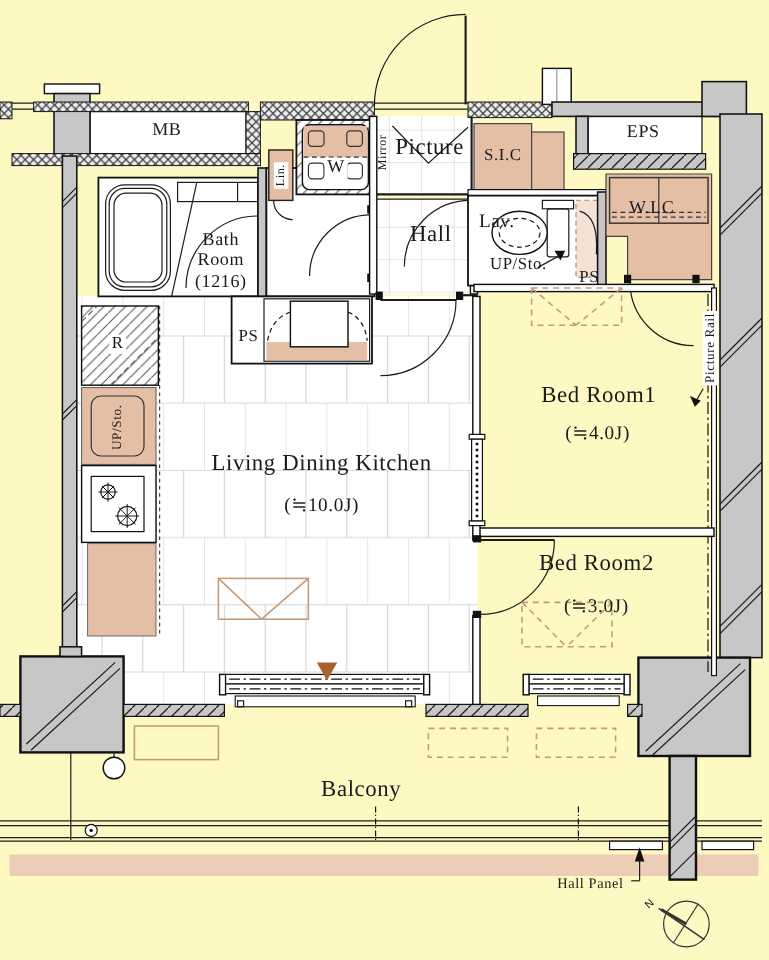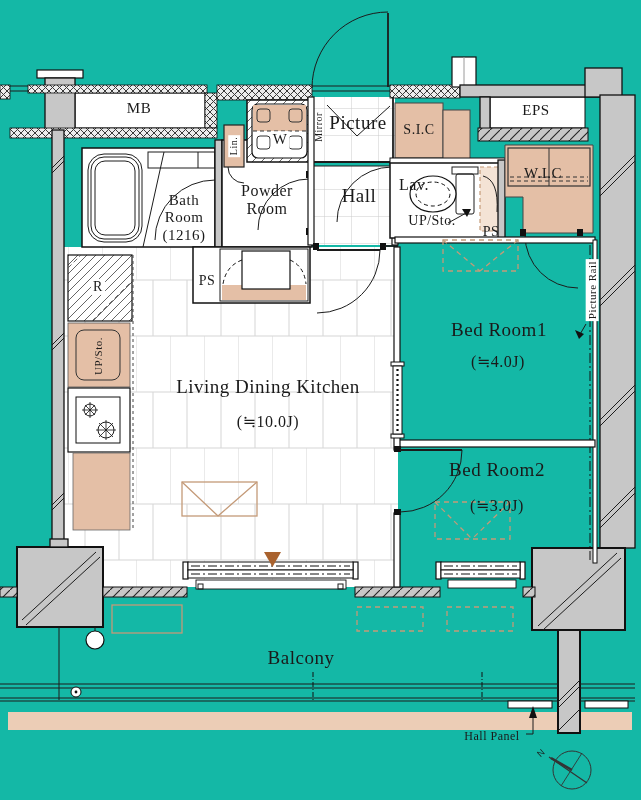--- a/index.html
+++ b/index.html
@@ -1,16 +1,16 @@
 <!DOCTYPE html>
 <html><head>
 <meta charset="utf-8">
 <style>
   html,body{margin:0;padding:0;background:#ffffff;}
-  #plan{position:relative;width:641px;height:800px;background:#14b8a6;overflow:hidden;
+  #plan{position:relative;width:641px;height:800px;background:#fef9c3;overflow:hidden;
         font-family:"Liberation Serif","DejaVu Serif",serif;color:#1a1a1a;}
   svg{position:absolute;left:0;top:0;}
   .f-wall{fill:#c7c7c7;stroke:#111;stroke-width:1.3;}
   .f-tan{fill:#e4bfa6;}
   .f-strip{fill:#eccdb6;}
   .ln{stroke:#1c1c1c;stroke-width:1;fill:none;}
   .ln2{stroke:#1c1c1c;stroke-width:1.8;fill:none;}
   .dash-tan{stroke:#c49a78;stroke-width:1.3;fill:none;stroke-dasharray:5 4;}
   .tanln{stroke:#c49a78;stroke-width:1.3;fill:none;}
   .lbl{position:absolute;transform:translate(-50%,-50%);white-space:nowrap;
@@ -257,21 +257,20 @@
 </svg>
 
 <div class="lbl s15" style="left:139px;top:109px">MB</div>
 <div class="lbl s15" style="left:536px;top:111px">EPS</div>
 <div class="lbl s19" style="left:358px;top:123px">Picture</div>
 <div class="lbl v s10" style="left:319px;top:127px">Mirror</div>
 <div class="lbl s13" style="left:419px;top:130px">S.I.C</div>
 <div class="lbl v s10 halo" style="left:234px;top:146px">Lin.</div>
 <div class="lbl s15 halo" style="left:280px;top:140px">W</div>
 <div class="lbl wrap s15" style="left:184px;top:218px;width:58px">Bath Room (1216)</div>
-<div class="lbl wrap s16" style="left:267px;top:200px;width:78px">Powder Room</div>
 <div class="lbl s19" style="left:359px;top:196px">Hall</div>
 <div class="lbl s16" style="left:414px;top:185px">Lav.</div>
 <div class="lbl s13" style="left:432px;top:221px">UP/Sto.</div>
 <div class="lbl s13" style="left:491px;top:232px">PS</div>
 <div class="lbl s15" style="left:543px;top:174px">W.I.C</div>
 <div class="lbl v s11 halo" style="left:592px;top:290px">Picture Rail</div>
 <div class="lbl s19" style="left:499px;top:330px">Bed Room1</div>
 <div class="lbl s16" style="left:498px;top:362px">(≒4.0J)</div>
 <div class="lbl s14 halo" style="left:207px;top:281px">PS</div>
 <div class="lbl s14 halo" style="left:98px;top:287px">R</div>

